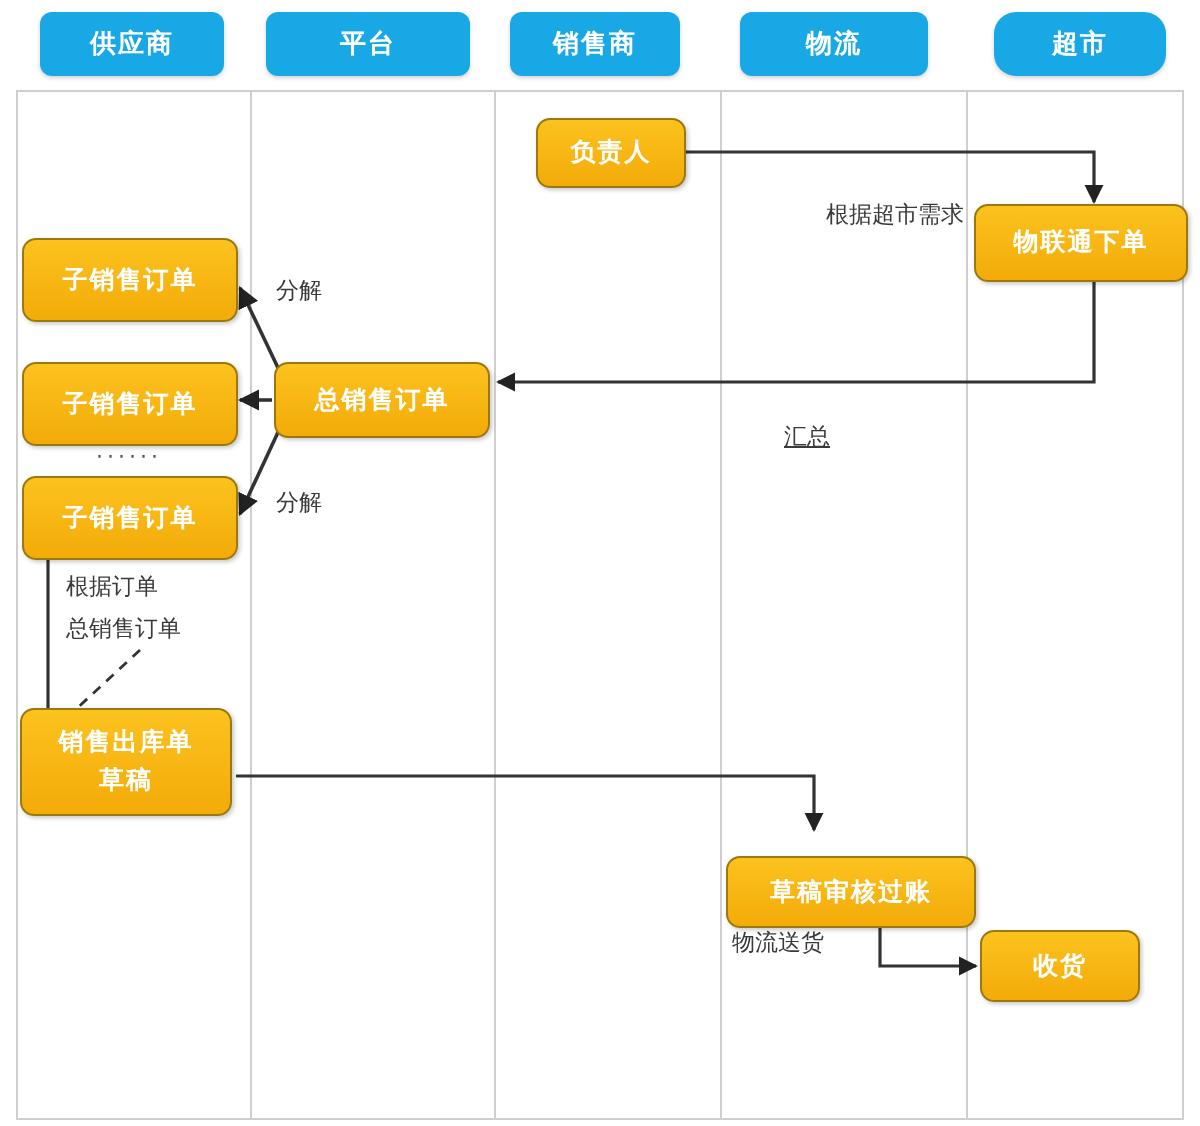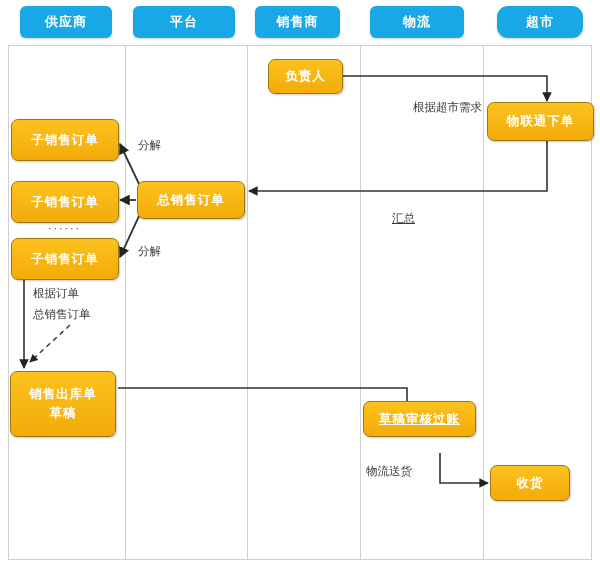--- a/index.html
+++ b/index.html
@@ -159,38 +159,38 @@
   </div>
 
   <div class="node" style="left:11px; top:181px; width:108px; height:42px;">
     <span>子销售订单</span>
   </div>
 
   <div class="node" style="left:11px; top:238px; width:108px; height:42px;">
     <span>子销售订单</span>
   </div>
 
-  <div class="node" style="left:10px; top:371px; width:106px; height:66px;">
+  <div class="node" style="left:10px; top:354px; width:106px; height:54px;">
     <span class="line2">销售出库单</span>
     <span class="line2">草稿</span>
   </div>
 
   <div class="node" style="left:137px; top:181px; width:108px; height:38px;">
     <span>总销售订单</span>
   </div>
 
   <div class="node" style="left:268px; top:59px; width:75px; height:35px;">
     <span>负责人</span>
   </div>
 
   <div class="node" style="left:487px; top:102px; width:107px; height:39px;">
     <span>物联通下单</span>
   </div>
 
-  <div class="node" style="left:363px; top:401px; width:113px; height:36px;text-decoration:underline;">
+  <div class="node" style="left:363px; top:428px; width:125px; height:36px;">
     <span>草稿审核过账</span>
   </div>
 
   <div class="node" style="left:490px; top:465px; width:80px; height:36px;justify-content:center;">
     <span>收货</span>
   </div>
 
   <div class="edge-label" style="left:138px; top:137px;">分解</div>
 
   <div class="edge-label" style="left:138px; top:243px;">分解</div>

